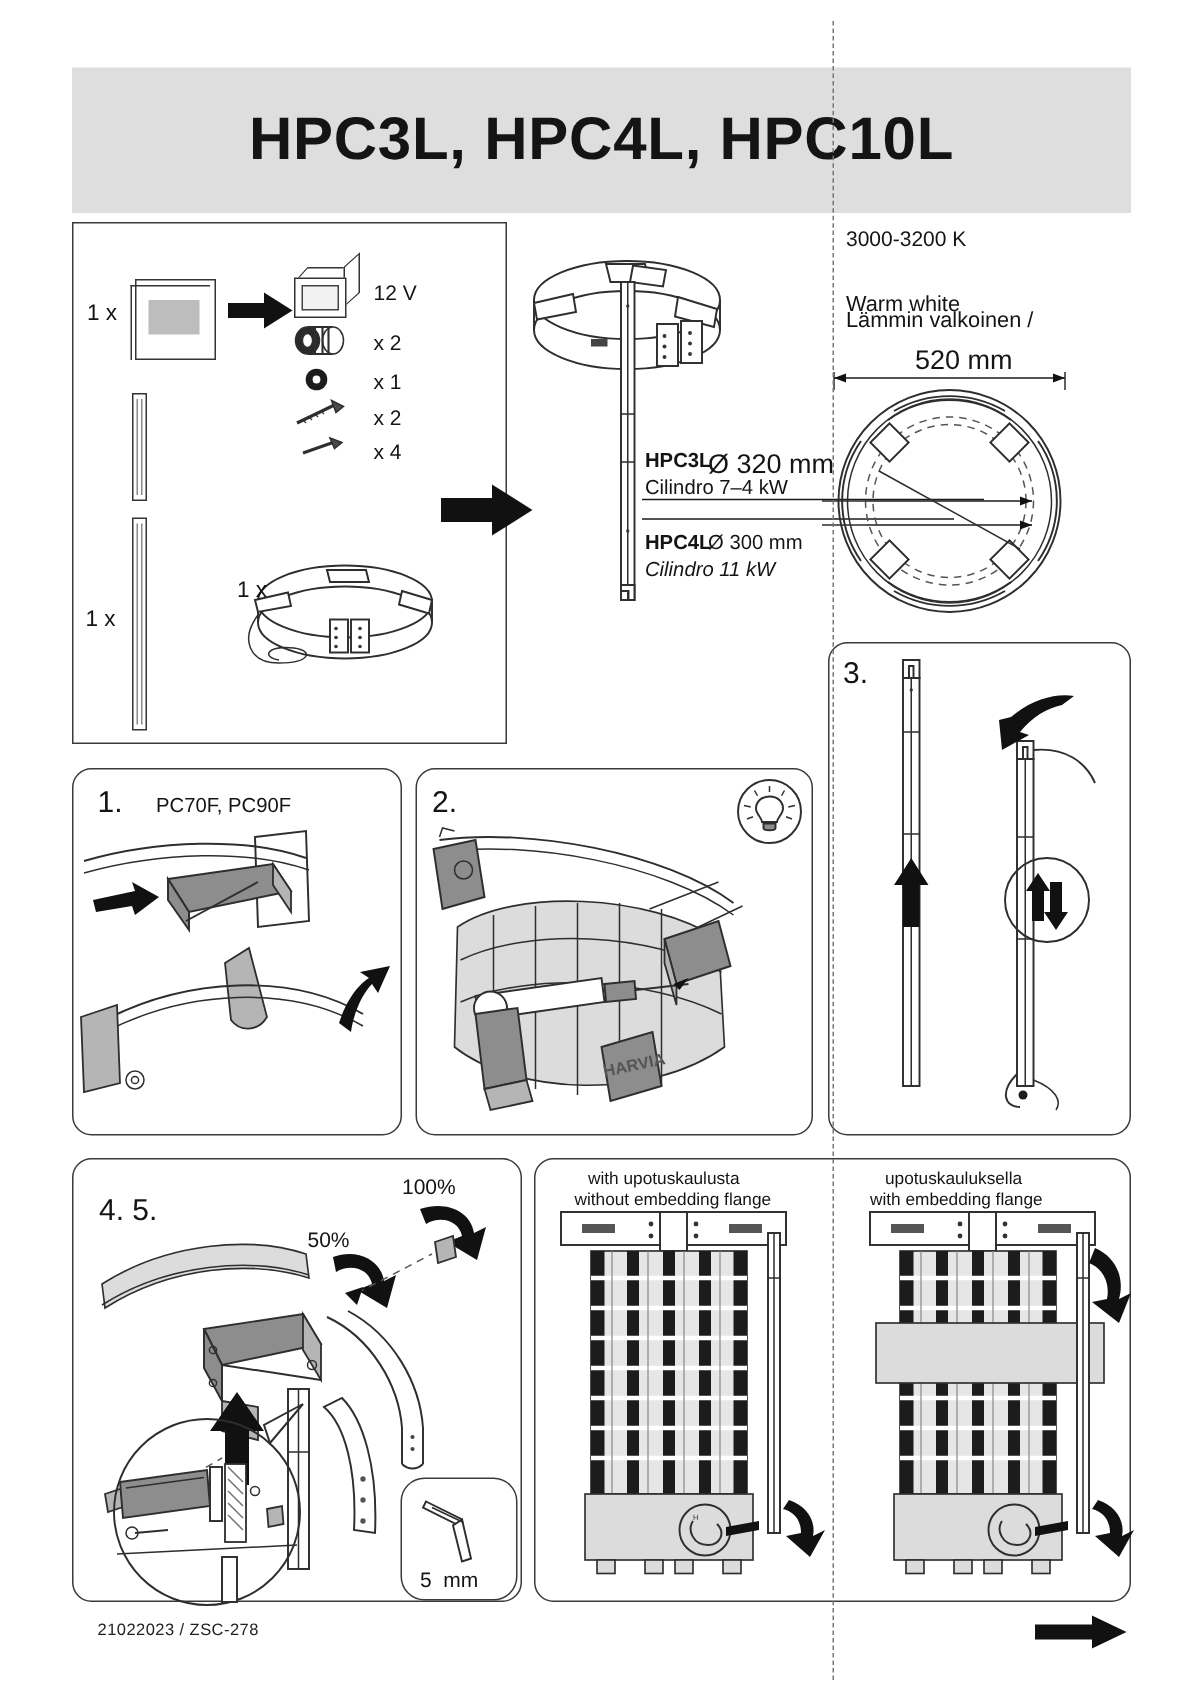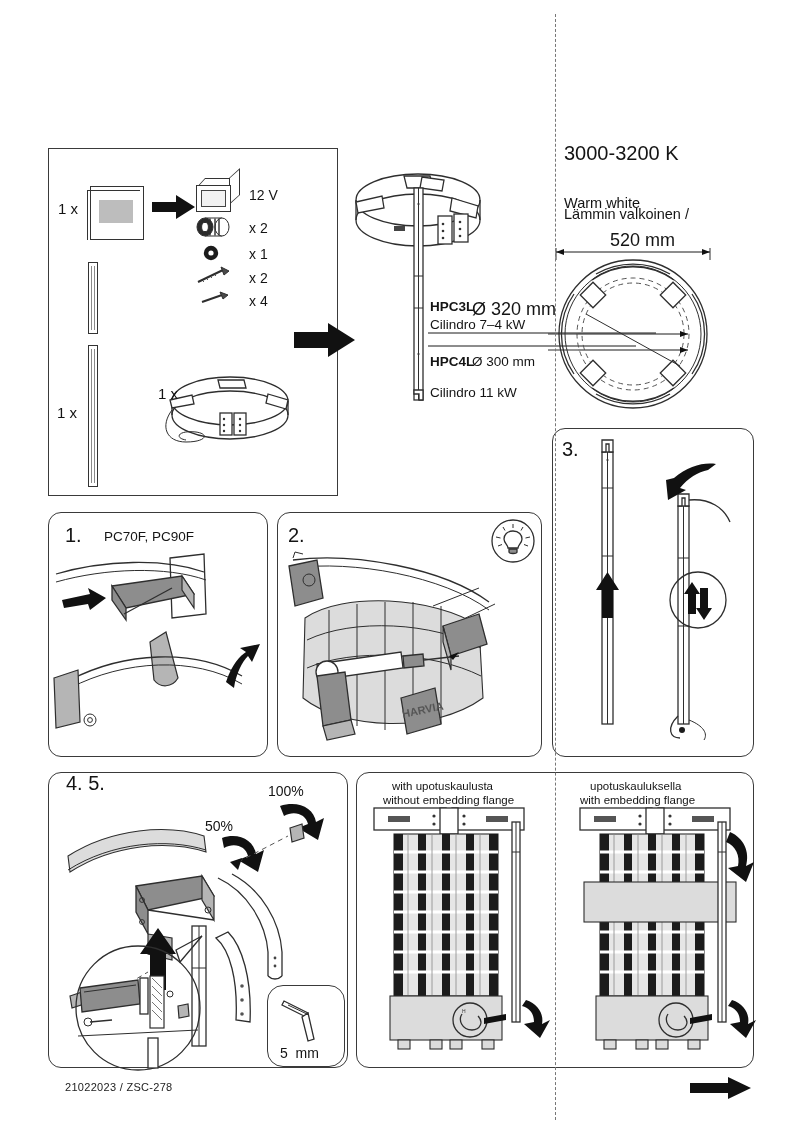--- a/index.html
+++ b/index.html
@@ -71,20 +71,23 @@
   .divider-dash{position:absolute;top:14px;bottom:14px;border-left:1.2px dashed #777;}
 
   .footer-code{position:absolute;left:65px;top:1081px;font-size:11px;color:#222;letter-spacing:.3px;}
   .next-arrow{position:absolute;left:690px;top:1077px;}
 </style>
 </head>
 <body>
 
 <div class="page">
 
+  <div class="header-band">
+    <div class="header-title">HPC3L, HPC4L, HPC10L</div>
+  </div>
 
   <div class="panel" id="parts-panel"></div>
 
   <div class="qty" style="left:58px;top:200px;">1 x</div>
   <div class="booklet"></div>
 
   <svg style="position:absolute;left:152px;top:194px;" width="44" height="26">
     <path class="fillblk" d="M0 8 L24 8 L24 1 L43 13 L24 25 L24 18 L0 18 Z"></path>
   </svg>
 
@@ -190,28 +193,28 @@
       <circle cx="88.5" cy="46" r="1.1" fill="#333"></circle>
       <circle cx="88.5" cy="196" r="1.1" fill="#333"></circle>
     </g>
   </svg>
 
   <div class="lbl b" style="left:430px;top:298px;font-size:13.5px;">HPC3L</div>
   <div class="lbl" style="left:472px;top:282px;font-size:18px;margin-top:15px;">Ø 320 mm</div>
   <div class="lbl" style="left:430px;top:316px;font-size:13.5px;">Cilindro 7–4 kW</div>
   <div class="lbl b" style="left:430px;top:353px;font-size:13.5px;">HPC4L</div>
   <div class="lbl" style="left:472px;top:353px;font-size:13.5px;">Ø 300 mm</div>
-  <div class="lbl" style="left:430px;top:384px;font-size:13.5px;">Cilindro 11 kW</div>
+  <div class="lbl" style="left:430px;top:371px;font-size:13.5px;font-style:italic;">Cilindro 11 kW</div>
 
   <svg style="position:absolute;left:428px;top:290px;" width="250" height="110">
     <path class="ln-dim" d="M0 43 L228 43"></path>
     <path class="ln-dim" d="M0 56 L208 56"></path>
   </svg>
 
-  <div class="lbl" style="left:564px;top:140px;font-size:20px;">3000-3200 K</div>
+  <div class="lbl" style="left:564px;top:150px;font-size:14px;">3000-3200 K</div>
   <div class="lbl" style="left:564px;top:172px;font-size:14.5px;margin-top:33px;">Lämmin valkoinen /</div>
   <div class="lbl" style="left:564px;top:194px;font-size:14.5px;text-align:right;">Warm white</div>
 
   <div class="lbl" style="left:610px;top:228px;font-size:18px;">520 mm</div>
   <svg style="position:absolute;left:548px;top:244px;" width="200" height="172">
     <g>
       <path class="ln-dim" d="M8 8 L162 8"></path>
       <path class="fillblk" d="M8 8 L16 5 L16 11 Z"></path>
       <path class="fillblk" d="M162 8 L154 5 L154 11 Z"></path>
       <path class="ln-t" d="M8 4 L8 16 M162 4 L162 16"></path>
@@ -330,21 +333,21 @@
       <path class="fillblk" d="M146 156 L146 176 L150 176 L142 188 L134 176 L138 176 L138 156 Z" opacity="0"></path>
       <path class="fillblk" d="M146 158 L150 158 L150 178 L154 178 L146 190 L138 178 L142 178 L142 158 Z"></path>
 
       <path class="ln" d="M120 286 C 108 298, 112 308, 122 308"></path>
       <circle cx="124" cy="300" r="3" fill="#1c1c1c"></circle>
       <path class="ln-t" d="M131 290 C 146 296, 150 304, 146 310"></path>
     </g>
   </svg>
 
   <div class="panel rounded" id="panel-step45"></div>
-  <div class="step-num" style="left:66px;top:772px;">4. 5.</div>
+  <div class="step-num" style="left:66px;top:796px;">4. 5.</div>
   <div class="lbl" style="left:205px;top:817px;font-size:14px;">50%</div>
   <div class="lbl" style="left:268px;top:782px;font-size:14px;">100%</div>
 
   <svg style="position:absolute;left:52px;top:800px;" width="296" height="262">
     <g>
 
       <path class="fillg3" d="M16 56 C 60 28, 116 24, 152 36 L154 52 C 116 40, 62 44, 18 72 Z" fill="#efefef"></path>
       <path class="ln-t" d="M16 70 C 60 42, 116 38, 154 50"></path>
 
       <path class="ln" d="M166 78 C 196 92, 214 124, 216 152"></path>

